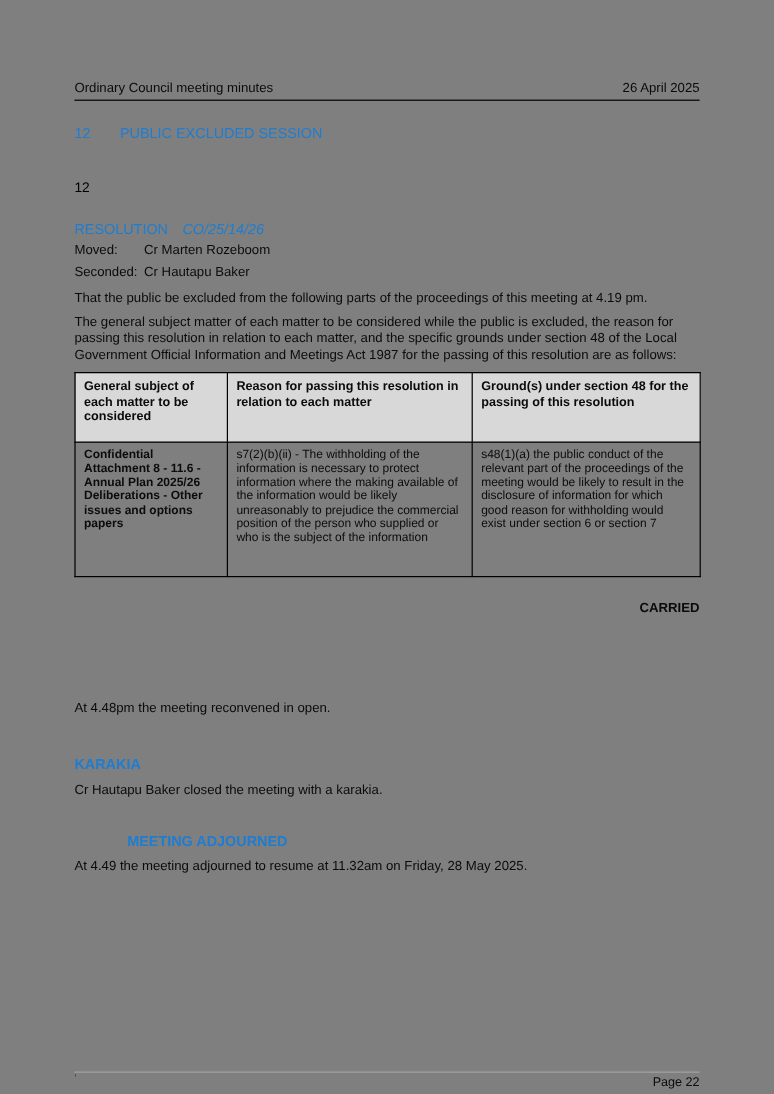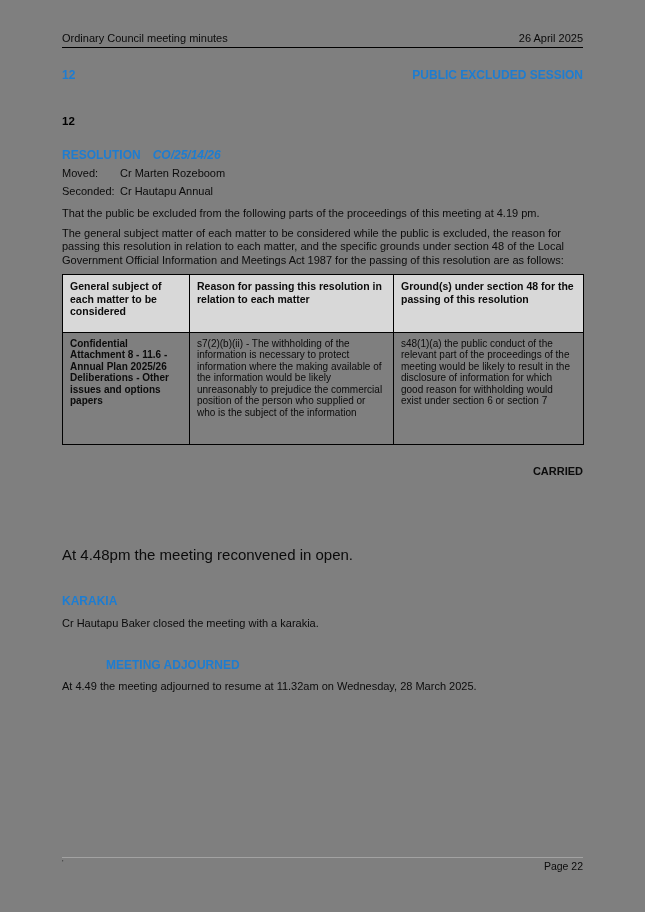--- a/index.html
+++ b/index.html
@@ -14,39 +14,40 @@
     background:var(--page-bg);
     font-family:"Liberation Sans","DejaVu Sans",sans-serif;
     color:var(--ink);
     position:relative;
     overflow:hidden;
   }
   .page{
     width:645px;height:752px;
     padding:0 62px;
     position:relative;
+    margin-top:36px;
   }
   
   .doc-header{
     padding-top:32px;
     display:flex;justify-content:space-between;align-items:flex-end;
     border-bottom:1px solid #000;
     padding-bottom:2px;
     font-size:11px;line-height:13px;
   }
   
   .timestamp{margin-top:25px;font-size:11px;line-height:13px;}
-  .numbered-heading{display:flex;font-weight:bold;justify-content:space-between;}
+  .numbered-heading{display:flex;font-weight:normal;}
   .h-blue{color:var(--heading-blue);}
   .section-heading{margin-top:20px;font-size:12px;line-height:14px;}
   .section-heading .num{width:38px;flex:0 0 38px;}
   .subsection-heading{margin-top:32px;font-size:11.5px;line-height:14px;color:#000;}
   .subsection-heading .num{width:52px;flex:0 0 52px;}
   .resolution-heading{
-    margin-top:20px;font-size:12px;line-height:14px;font-weight:bold;
+    margin-top:20px;font-size:12px;line-height:14px;font-weight:normal;
     color:var(--heading-blue);
   }
   .resolution-heading .code{font-style:italic;margin-left:12px;}
   .mover-line{margin-top:5px;font-size:11px;line-height:13px;display:flex;}
   .mover-line .lbl{width:58px;flex:0 0 58px;}
   .para{font-size:11px;line-height:13.5px;}
   .para-1{margin-top:9px;}
   .para-2{margin-top:6px;}
   
   table.exclusion{
@@ -69,21 +70,21 @@
     font-size:10px;line-height:11.5px;
     vertical-align:top;
     padding:5px 7px;
     height:112px;
   }
   td.col-subject{font-weight:bold;}
   .col-1{width:127px;}
   .col-2{width:204px;}
   .col-3{width:190px;}
   .carried{margin-top:20px;text-align:right;font-weight:bold;font-size:11px;line-height:13px;}
-  .reconvened{margin-top:70px;font-size:15px;line-height:13px;}
+  .reconvened{margin-top:70px;font-size:11px;line-height:13px;}
   .minor-heading{font-weight:bold;font-size:12px;line-height:14px;color:var(--heading-blue);}
   .karakia-heading{margin-top:33px;}
   .karakia-text{margin-top:9px;font-size:11px;line-height:13px;}
   .adjourned-heading{margin-top:28px;padding-left:44px;}
   .adjourned-text{margin-top:8px;font-size:11px;line-height:13px;}
   
   .doc-footer{
     position:absolute;
     left:62px;right:62px;top:857px;
     border-top:1px solid rgba(255,255,255,0.28);
@@ -116,21 +117,21 @@
   <div class="resolution-heading">
     <span>RESOLUTION</span><span class="code">CO/25/14/26</span>
   </div>
 
   <div class="mover-line">
     <span class="lbl">Moved:</span>
     <span>Cr Marten Rozeboom</span>
   </div>
   <div class="mover-line">
     <span class="lbl">Seconded:</span>
-    <span>Cr Hautapu Annual</span>
+    <span>Cr Hautapu Baker</span>
   </div>
 
   <div class="para para-1">That the public be excluded from the following parts of the proceedings of this meeting at 4.19 pm.</div>
 
   <div class="para para-2">The general subject matter of each matter to be considered while the public is excluded, the reason for passing this resolution in relation to each matter, and the specific grounds under section 48 of the Local Government Official Information and Meetings Act 1987 for the passing of this resolution are as follows:</div>
 
   <table class="exclusion">
     <colgroup>
       <col class="col-1">
         <col class="col-2">
@@ -153,20 +154,20 @@
   </table>
 
   <div class="carried">CARRIED</div>
 
   <div class="reconvened">At 4.48pm the meeting reconvened in open.</div>
 
   <div class="minor-heading karakia-heading">KARAKIA</div>
   <div class="karakia-text">Cr Hautapu Baker closed the meeting with a karakia.</div>
 
   <div class="minor-heading adjourned-heading">MEETING ADJOURNED</div>
-  <div class="adjourned-text">At 4.49 the meeting adjourned to resume at 11.32am on Wednesday, 28 March 2025.</div>
+  <div class="adjourned-text">At 4.49 the meeting adjourned to resume at 11.32am on Friday, 28 May 2025.</div>
 
   <div class="doc-footer">
     <span class="footer-mark">'</span>
     <span>Page 22</span>
   </div>
 
 </div>
 
 </body></html>

